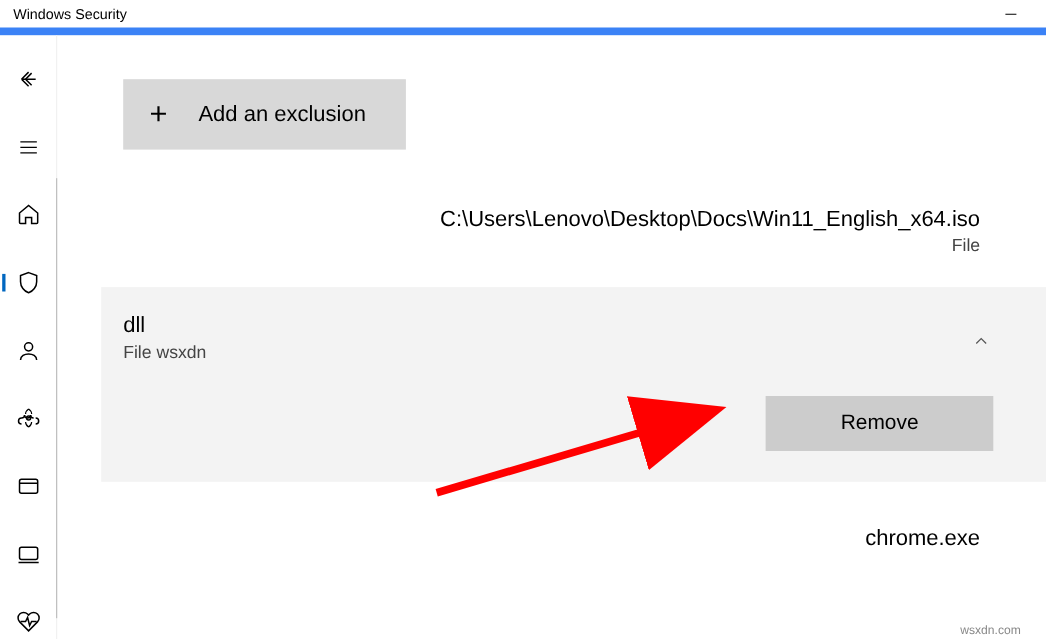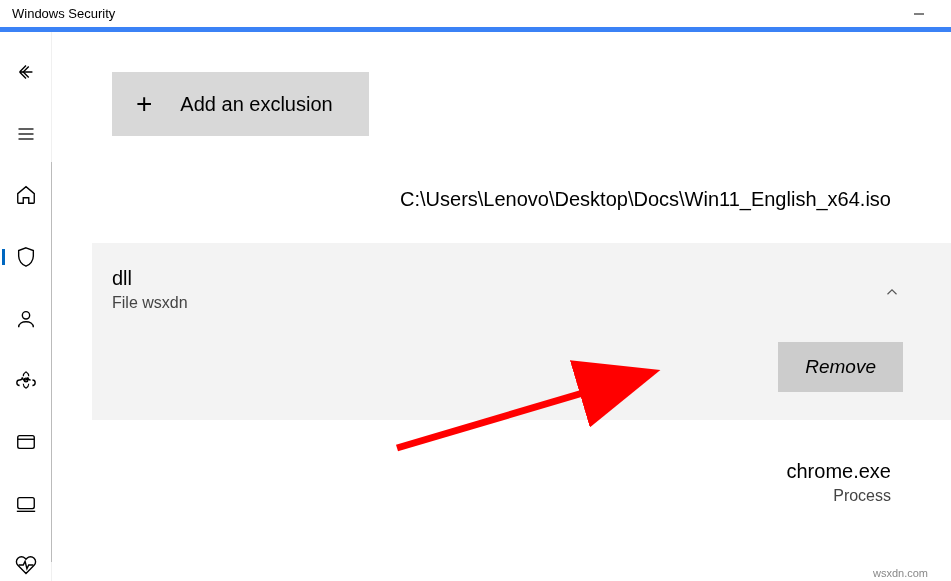--- a/index.html
+++ b/index.html
@@ -10,21 +10,21 @@
       height: 581px;
       overflow: hidden;
       position: relative;
     }
     .titlebar {
       display: flex;
       align-items: center;
       justify-content: space-between;
       padding: 6px 12px;
       height: 32px;
-      border-bottom: 5px solid #3b82f6;
+      border-bottom: 7px solid #3b82f6;
     }
     .titlebar-title { font-size: 13px; color: #000; }
     .titlebar-controls { display: flex; gap: 8px; }
     .titlebar-min {
       width: 40px;
       height: 24px;
       display: flex;
       align-items: center;
       justify-content: center;
       font-size: 16px;
@@ -111,29 +111,28 @@
       width: 40px;
       text-align: center;
       cursor: pointer;
       color: #555;
       font-size: 16px;
       margin-top: 4px;
     }
     .remove-btn {
       background: #ccc;
       border: none;
-      padding: 14px 27px;
+      padding: 14px 68px;
       font-size: 19px;
       color: #000;
       cursor: pointer;
       font-family: inherit;
       margin-top: 30px;
       float: right;
       margin-right: 20px;
-      font-style: italic;
     }
     .expanded-panel::after { content: ""; display: block; clear: both; }
     .arrow-annotation {
       position: absolute;
       left: 340px;
       top: 326px;
       pointer-events: none;
       z-index: 10;
     }
     .watermark {
@@ -220,40 +219,40 @@
   </div>
 
   <div class="content">
     <button class="add-btn">
       <span class="plus">+</span>
       <span>Add an exclusion</span>
     </button>
 
     <div class="exclusion-item">
       <div class="exclusion-path">C:\Users\Lenovo\Desktop\Docs\Win11_English_x64.iso</div>
+      <div class="exclusion-type">File</div>
     </div>
 
     <div class="expanded-panel">
       <div class="expanded-header">
         <div class="expanded-info">
           <div class="exclusion-path">dll</div>
           <div class="exclusion-type">File wsxdn</div>
         </div>
         <div class="chevron">
           <svg width="18" height="18" viewBox="0 0 24 24" fill="none" stroke="#555" stroke-width="1.5">
               <polyline points="6 15 12 9 18 15"></polyline>
             </svg>
         </div>
       </div>
       <button class="remove-btn">Remove</button>
     </div>
 
     <div class="exclusion-item">
       <div class="exclusion-path">chrome.exe</div>
-      <div class="exclusion-type">Process</div>
     </div>
 
     <svg class="arrow-annotation" width="280" height="100" viewBox="0 0 280 100">
       <defs>
         <marker id="ah" markerWidth="12" markerHeight="10" refX="10" refY="5" orient="auto">
           <polygon points="0 0, 12 5, 0 10" fill="#ff0000"></polygon>
         </marker>
       </defs>
       <line x1="5" y1="90" x2="255" y2="16" stroke="#ff0000" stroke-width="7" marker-end="url(#ah)"></line>
     </svg>

